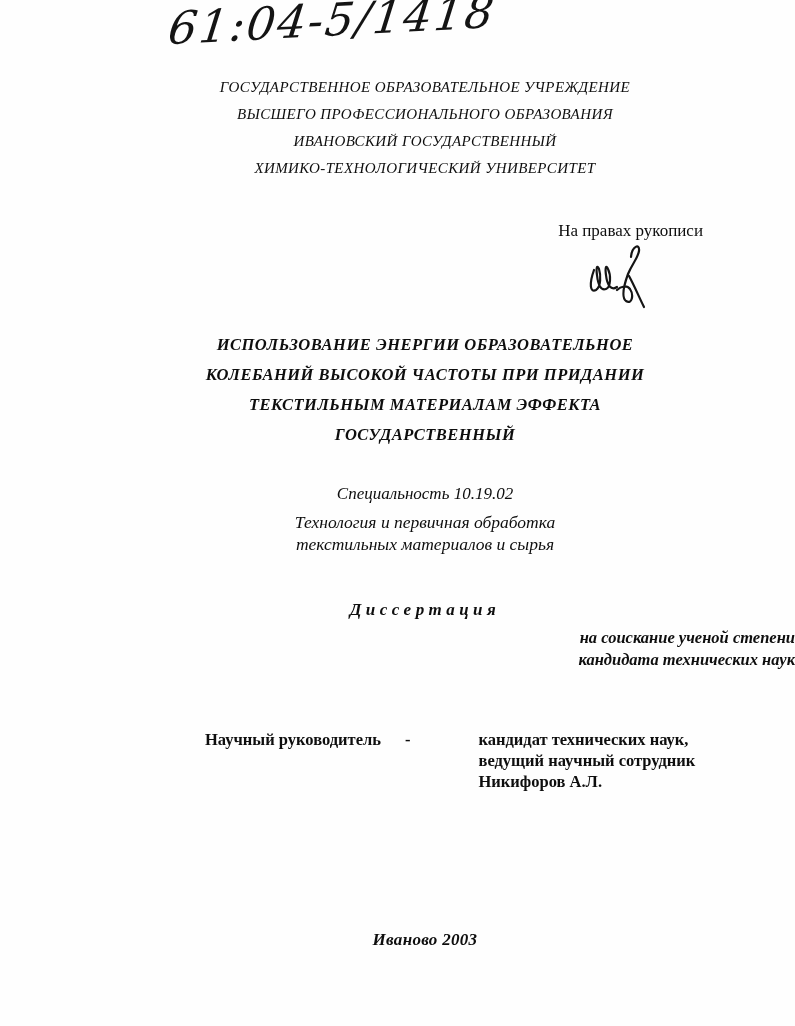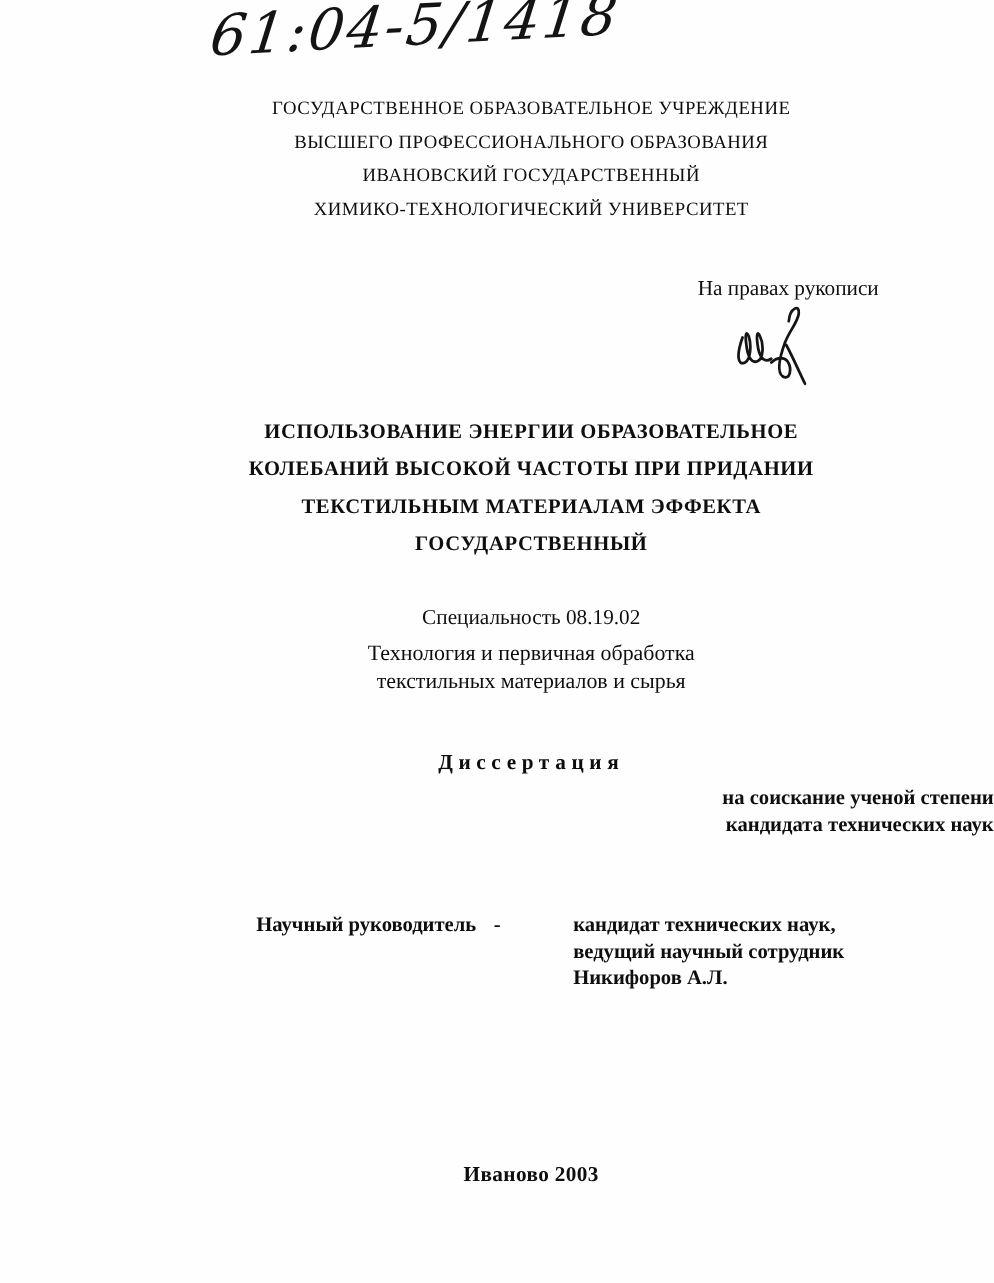--- a/index.html
+++ b/index.html
@@ -27,20 +27,21 @@
     transform: rotate(-3deg) skewX(-10deg);
     transform-origin: left top;
     white-space: nowrap;
   }
   
   .ccol {
     position: absolute;
     left: 55px; width: 740px;
     text-align: center;
     white-space: nowrap;
+    font-style: italic;
   }
   .institution {
     top: 74px;
     font-size: 15px;
     line-height: 27px;
     letter-spacing: 0.4px;
     font-weight: normal;
   }
   .manuscript-note {
     position: absolute;
@@ -86,21 +87,21 @@
     font-size: 16.5px;
     font-weight: bold;
     line-height: 22px;
     text-align: right;
   }
   .supervisor {
     position: absolute;
     top: 729px; left: 205px;
     display: flex;
     align-items: flex-start;
-    gap: 12px;
+    gap: 22px;
     font-size: 16.5px;
     font-weight: bold;
     line-height: 21px;
     white-space: nowrap;
   }
   .supervisor .dash { padding: 0 2px; }
   .supervisor .sup-lines { text-align: left; margin-left: 44px; }
   .footer-cityyear {
     top: 930px;
     font-size: 17px;
@@ -131,21 +132,21 @@
     <path d="M45,36 C50,45 55,57 60,67" stroke="#151515" stroke-width="2.2" stroke-linecap="round" fill="none"></path>
   </svg>
 
   <div class="ccol title">
     <div>ИСПОЛЬЗОВАНИЕ ЭНЕРГИИ ОБРАЗОВАТЕЛЬНОЕ</div>
     <div>КОЛЕБАНИЙ ВЫСОКОЙ ЧАСТОТЫ ПРИ ПРИДАНИИ</div>
     <div>ТЕКСТИЛЬНЫМ МАТЕРИАЛАМ ЭФФЕКТА</div>
     <div>ГОСУДАРСТВЕННЫЙ</div>
   </div>
 
-  <div class="ccol specialty-code">Специальность 08.19.02</div>
+  <div class="ccol specialty-code">Специальность 10.19.02</div>
 
   <div class="ccol specialty-name">
     <div>Технология и первичная обработка</div>
     <div>текстильных материалов и сырья</div>
   </div>
 
   <div class="ccol thesis-type">Диссертация</div>
 
   <div class="ccol degree">
     <div>на соискание ученой степени</div>

